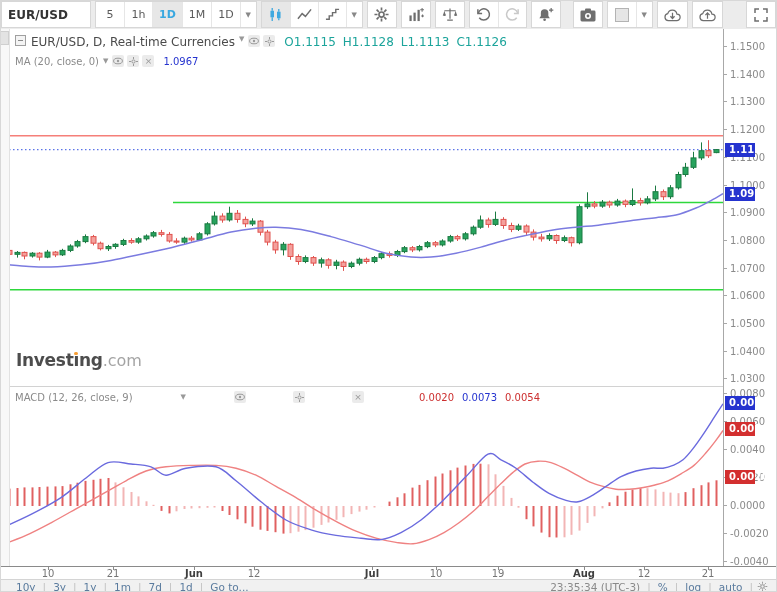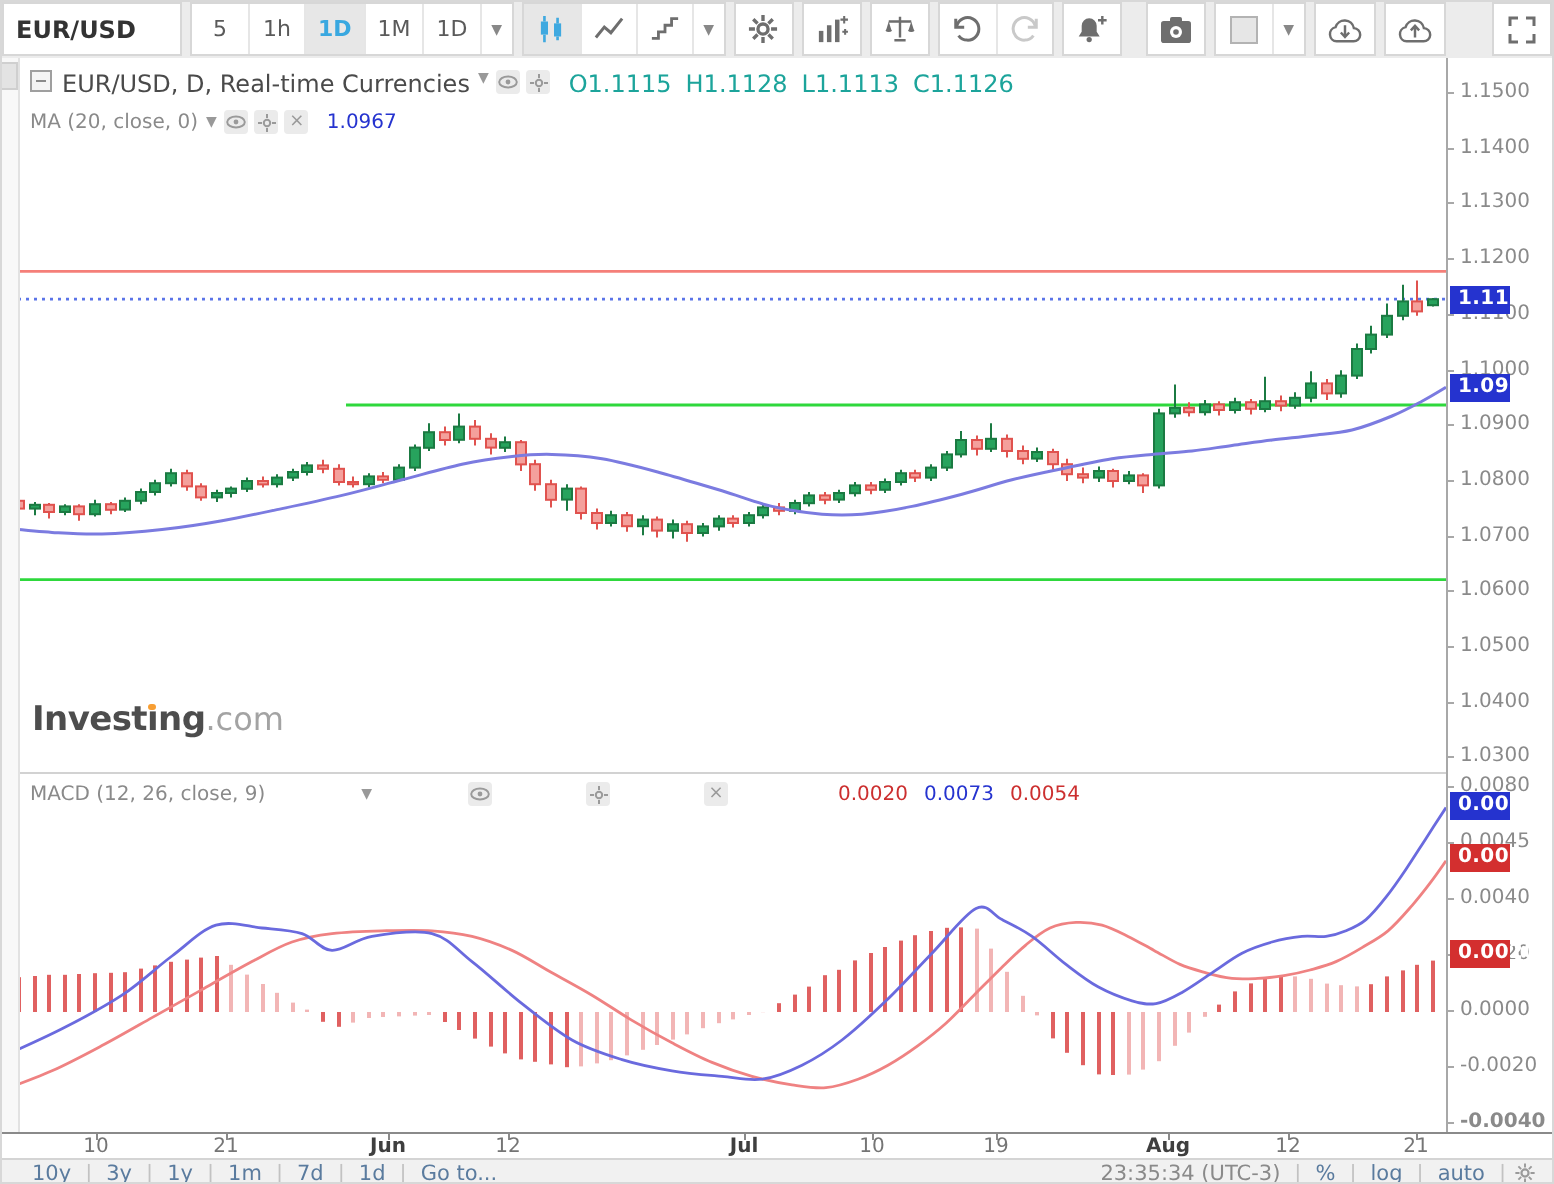--- a/index.html
+++ b/index.html
@@ -593,31 +593,31 @@
       <div class="tick-label" data-name="axis-tick-label" style="top: 266.3px;">1.0600</div>
       <div class="tick-dash" data-name="axis-tick-mark" style="top: 294px;"></div>
       <div class="tick-label" data-name="axis-tick-label" style="top: 294px;">1.0500</div>
       <div class="tick-dash" data-name="axis-tick-mark" style="top: 321.7px;"></div>
       <div class="tick-label" data-name="axis-tick-label" style="top: 321.7px;">1.0400</div>
       <div class="tick-dash" data-name="axis-tick-mark" style="top: 349.4px;"></div>
       <div class="tick-label" data-name="axis-tick-label" style="top: 349.4px;">1.0300</div>
       <div class="tick-dash" data-name="axis-tick-mark" style="top: 364px;"></div>
       <div class="tick-label" data-name="axis-tick-label" style="top: 364px;">0.0080</div>
       <div class="tick-dash" data-name="axis-tick-mark" style="top: 392px;"></div>
-      <div class="tick-label" data-name="axis-tick-label" style="top: 392px;">0.0045</div>
+      <div class="tick-label" data-name="axis-tick-label" style="top: 392px;">0.0060</div>
       <div class="tick-dash" data-name="axis-tick-mark" style="top: 420px;"></div>
       <div class="tick-label" data-name="axis-tick-label" style="top: 420px;">0.0040</div>
       <div class="tick-dash" data-name="axis-tick-mark" style="top: 448px;"></div>
       <div class="tick-label" data-name="axis-tick-label" style="top: 448px;">0.0020</div>
       <div class="tick-dash" data-name="axis-tick-mark" style="top: 476px;"></div>
       <div class="tick-label" data-name="axis-tick-label" style="top: 476px;">0.0000</div>
       <div class="tick-dash" data-name="axis-tick-mark" style="top: 504px;"></div>
       <div class="tick-label" data-name="axis-tick-label" style="top: 504px;">-0.0020</div>
       <div class="tick-dash" data-name="axis-tick-mark" style="top: 532px;"></div>
-      <div class="tick-label" data-name="axis-tick-label" style="top: 532px; font-weight: bold;">-0.0040</div>
+      <div class="tick-label" data-name="axis-tick-label" style="top: 532px;">-0.0040</div>
       <div class="axis-badge" data-name="last-price-badge" style="top: 113.598px; background: rgb(37, 51, 207);">1.1126</div>
       <div class="axis-badge" data-name="ma-value-badge" style="top: 157.641px; background: rgb(37, 51, 207);">1.0967</div>
       <div class="axis-badge" data-name="macd-badge-0" style="top: 366.8px; background: rgb(37, 51, 207);">0.0073</div>
       <div class="axis-badge" data-name="macd-badge-1" style="top: 393.4px; background: rgb(211, 47, 47);">0.0054</div>
       <div class="axis-badge" data-name="macd-badge-2" style="top: 441px; background: rgb(211, 47, 47);">0.0020</div>
     </div>
 
   <div class="time-axis" id="time-axis" data-name="time-axis">
       <div class="time-tick" data-name="time-tick-mark" style="left: 47px;"></div>
       <div class="time-label" data-name="time-axis-label" style="left: 47px;">10</div>

